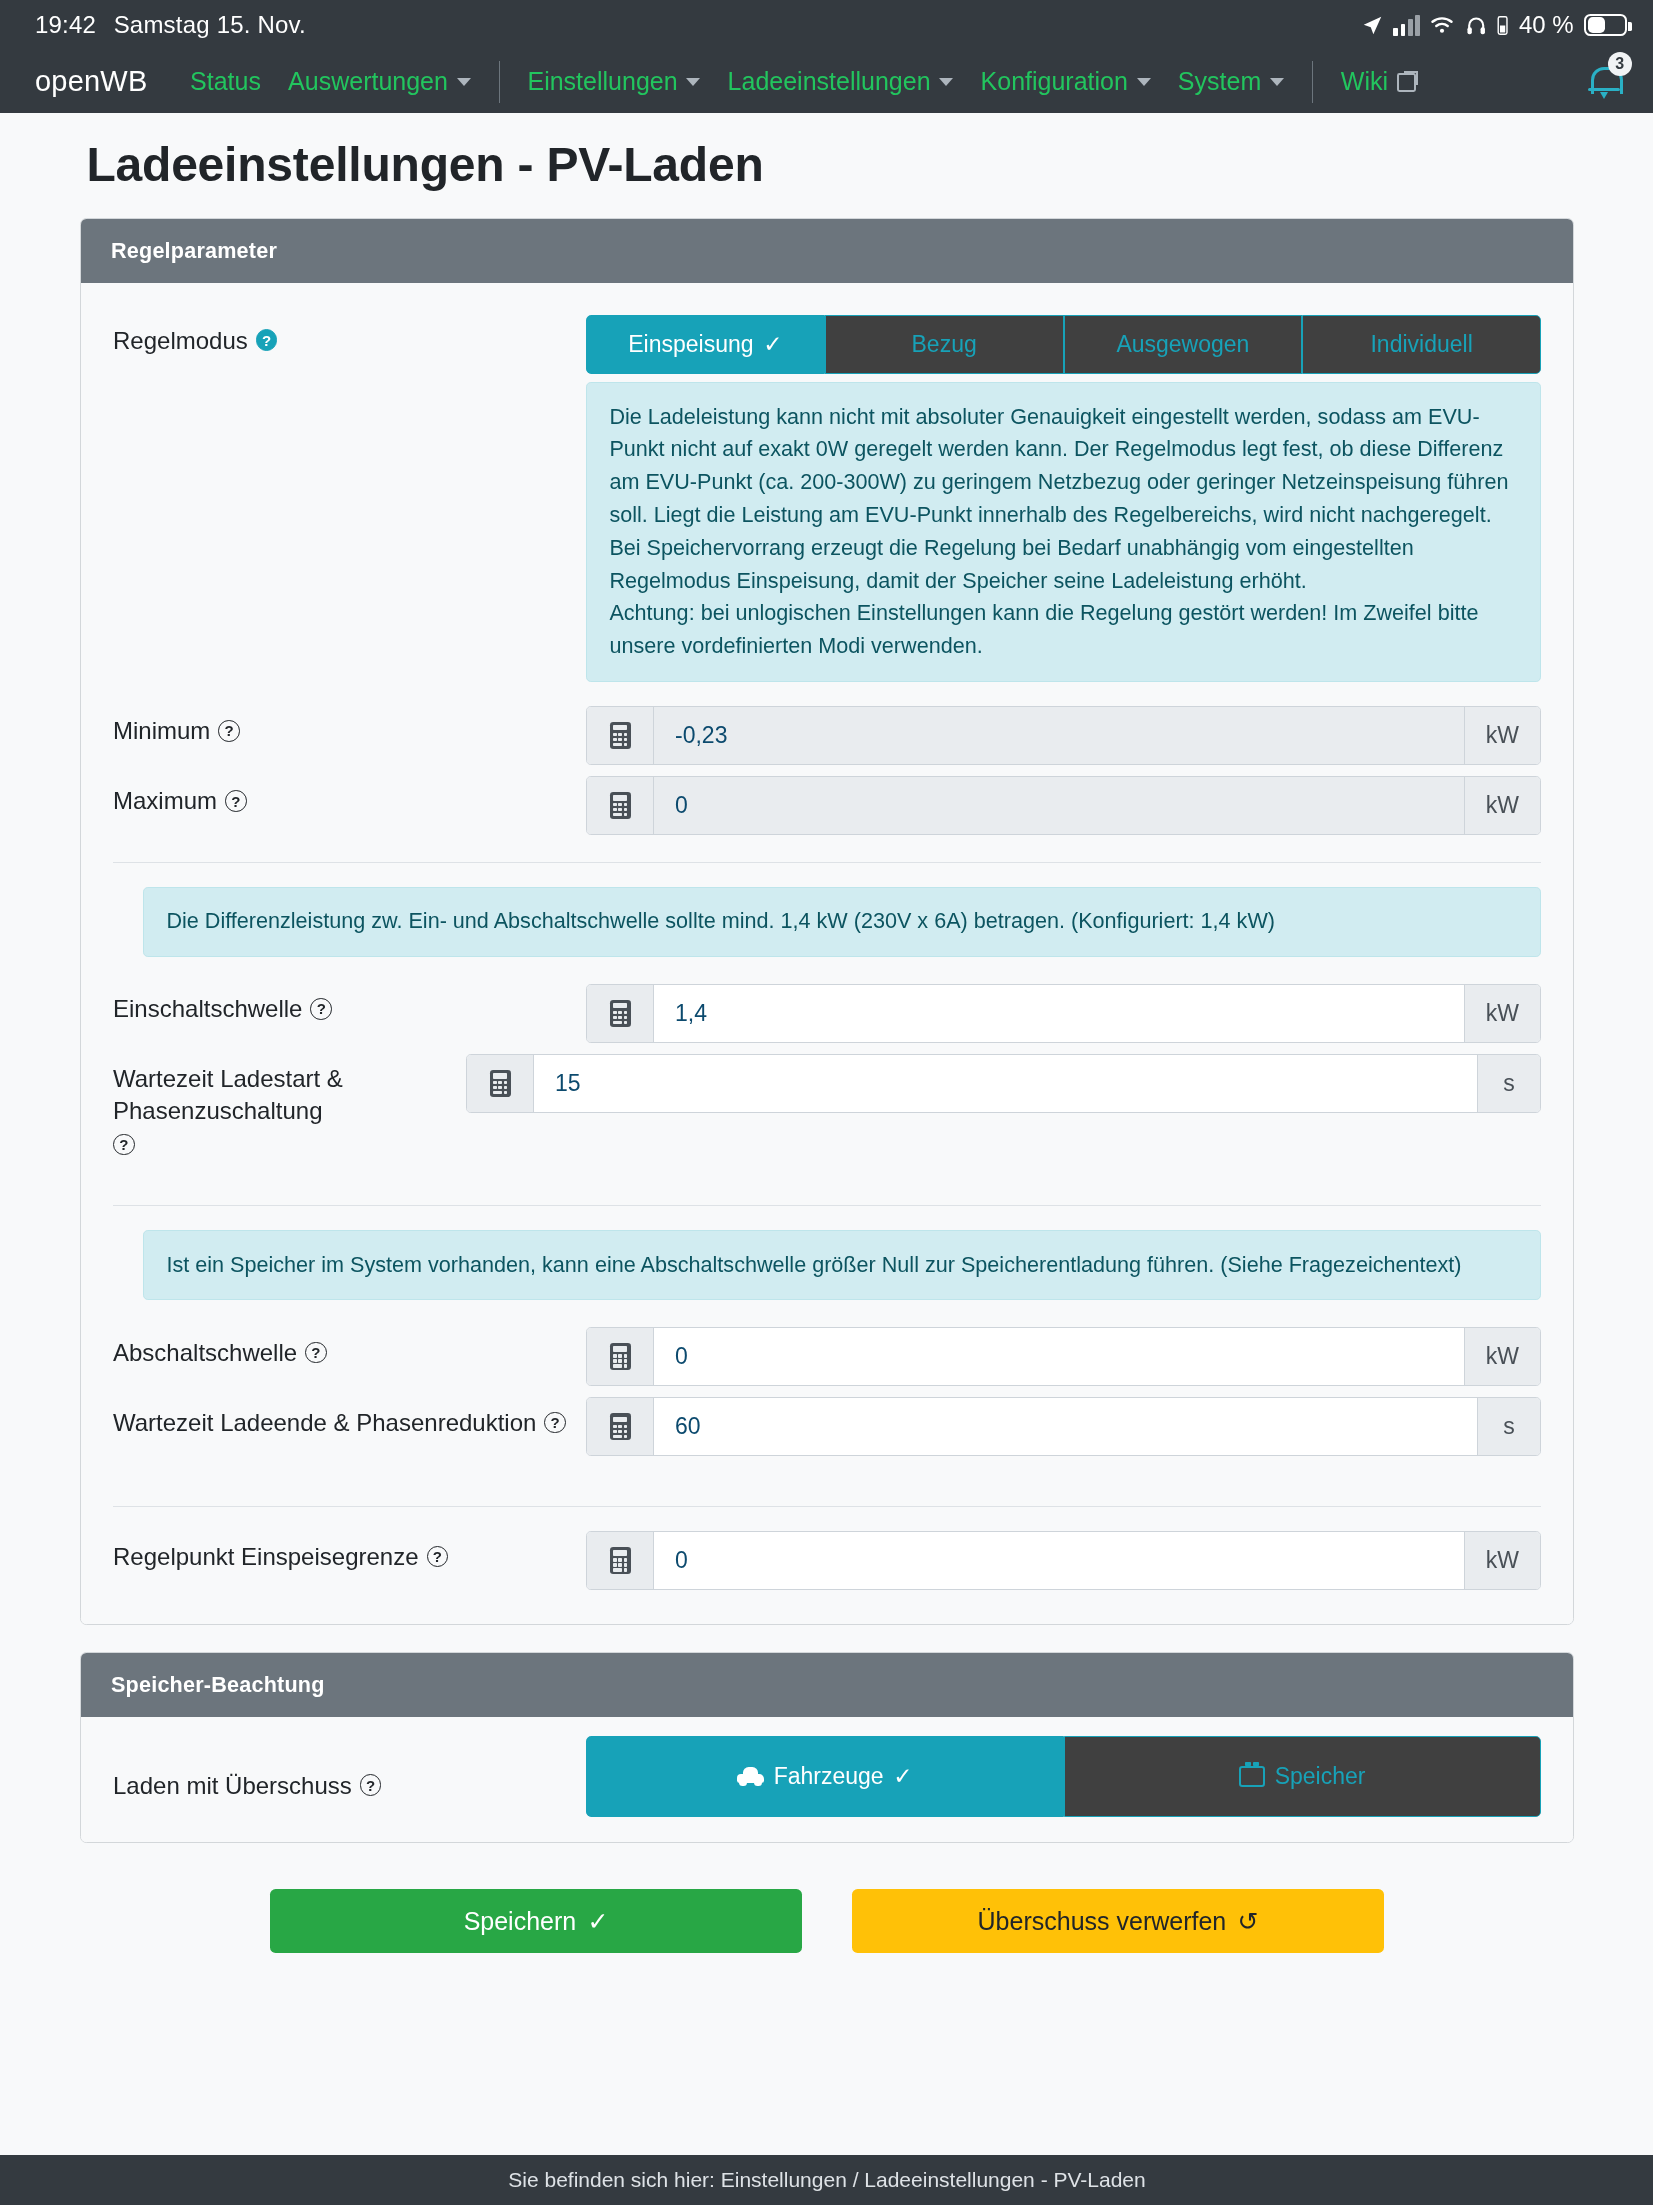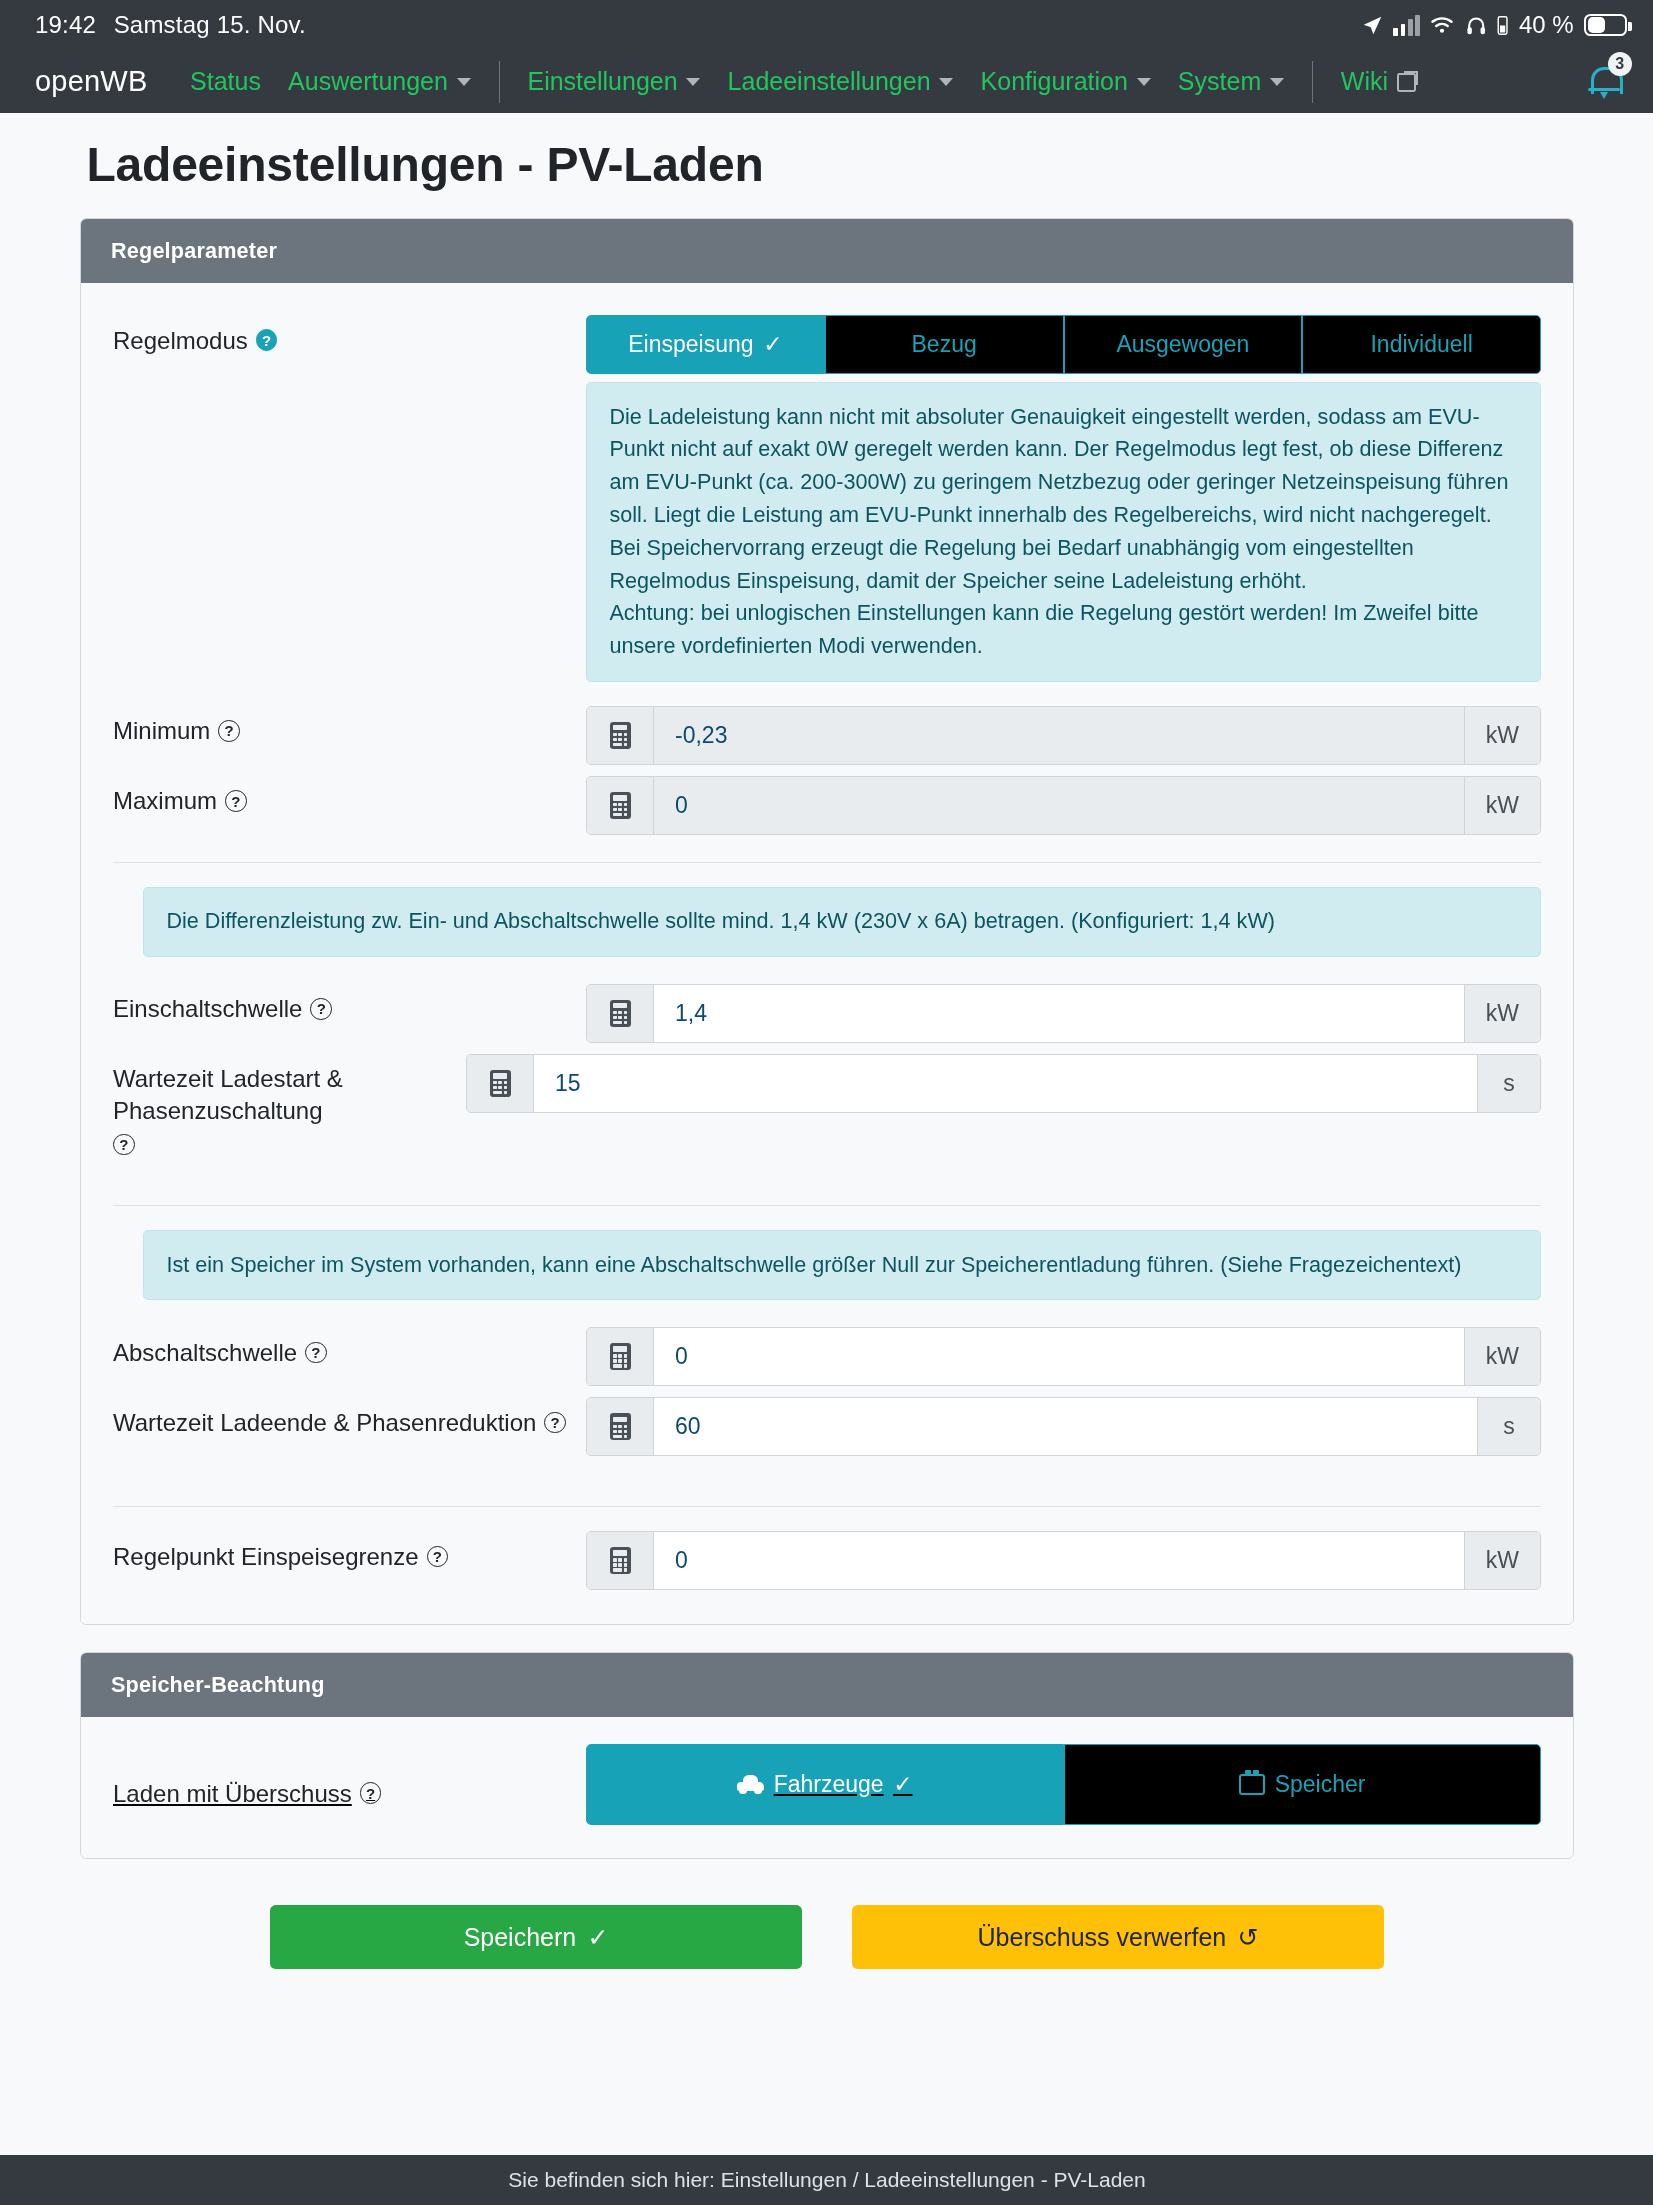--- a/index.html
+++ b/index.html
@@ -75,21 +75,21 @@
     border: 1.6px solid #212529; color:#212529; font-size: 15px; font-weight: 700;
     line-height: 1; flex: none;
   }
   .help.filled { background:#17a2b8; border-color:#17a2b8; color:#ffffff; }
 
   
   .btngroup { display:flex; width: 100%; border-radius: 4.8px; overflow: hidden; }
   .btngroup > .seg {
     flex: 1 1 0; text-align: center; font-size: 23px; padding: 15px 6.4px;
     border: 1.6px solid #17a2b8; border-left-width: 0.8px; border-right-width: 0.8px;
-    background:#000000; color:#17a2b8; white-space: nowrap;
+    background:#404040; color:#17a2b8; white-space: nowrap;
     display:flex; align-items:center; justify-content:center; gap: 9.6px;
   }
   .btngroup > .seg:first-child { border-left-width: 1.6px; border-radius: 4.8px 0 0 4.8px; }
   .btngroup > .seg:last-child  { border-right-width: 1.6px; border-radius: 0 4.8px 4.8px 0; }
   .btngroup > .seg.active { background:#17a2b8; color:#ffffff; }
 
   .btngroup.tall > .seg { padding: 24px 8px; line-height:1.35; }
   .btngroup.tall > .seg.wrap { white-space: normal; }
 
   
@@ -481,21 +481,21 @@
               <div class="suffix">kW</div>
             </div>
           </div>
         </div>
 
       </div>
     </div>
 
     <div class="card">
       <div class="card-head">Speicher-Beachtung</div>
-      <div class="card-body" style="padding:27px 32px;text-decoration:underline;">
+      <div class="card-body" style="padding:19px 32px;">
         <div class="row">
           <div class="rowlabel" style="padding-top:34px;">
             <span>Laden mit Überschuss</span>
             <span class="help">?</span>
           </div>
           <div class="rowfield">
             <div class="btngroup tall">
               <div class="seg active">
                 <span class="car">
                     <i class="carw l"></i>

